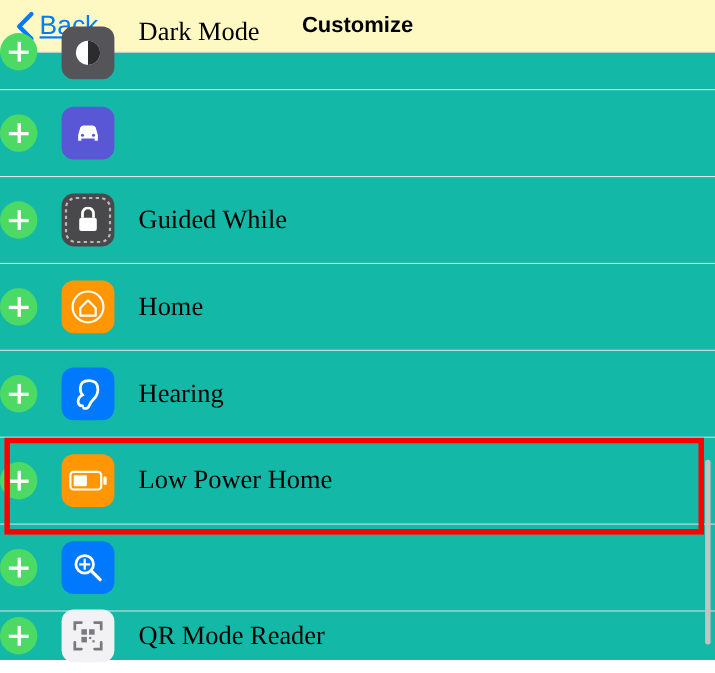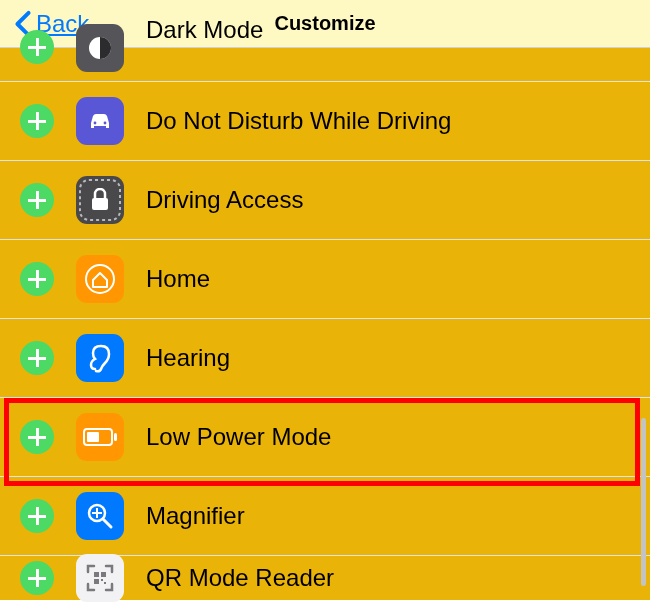--- a/index.html
+++ b/index.html
@@ -47,24 +47,24 @@
       font-weight: 600;
       color: #000;
     }
     .list {
       position: relative;
     }
     .row {
       height: 79px;
       display: flex;
       align-items: center;
-      padding-left: 20px;
       border-bottom: 1px solid #e4e4e6;
-      background: #eab308;
-      position: relative;
+      background: #14b8a6;
+      position: relative;
+      font-family: Liberation Serif, serif;
     }
     .row.first-partial {
       height: 34px;
       align-items: flex-start;
       padding-top: 0;
     }
     .row.first-partial .add-btn {
       margin-top: -18px;
     }
     .row.first-partial .app-icon {
@@ -182,37 +182,36 @@
     <div class="add-btn">
         <div class="add-plus"></div>
       </div>
     <div class="app-icon ic-dnd">
       <svg width="32" height="32" viewBox="0 0 32 32">
           <path d="M7 18 L9 11 Q10 9 12 9 L20 9 Q22 9 23 11 L25 18 L25 23 L22 23 L22 21 L10 21 L10 23 L7 23 Z" fill="#fff"></path>
           <circle cx="11" cy="18" r="1.4" fill="#5957d6"></circle>
           <circle cx="21" cy="18" r="1.4" fill="#5957d6"></circle>
         </svg>
     </div>
-    <div class="row-label">Do Not Disturb While Driving</div>
   </div>
 
   <div class="row">
     <div class="add-btn">
         <div class="add-plus"></div>
       </div>
     <div class="app-icon ic-guided" style="border:none;background:#49494c;position:relative;">
       <svg width="48" height="48" viewBox="0 0 48 48" style="position:absolute;top:0;left:0;">
         <rect x="4" y="4" width="40" height="40" rx="9" fill="none" stroke="#b9b9bc" stroke-width="2" stroke-dasharray="3 3"></rect>
       </svg>
       <svg width="20" height="24" viewBox="0 0 20 24">
           <rect x="2" y="10" width="16" height="12" rx="2" fill="#fff"></rect>
           <path d="M5 10 L5 6 A5 5 0 0 1 15 6 L15 10" fill="none" stroke="#fff" stroke-width="2.5"></path>
         </svg>
     </div>
-    <div class="row-label">Driving Access</div>
+    <div class="row-label">Guided While</div>
   </div>
 
   <div class="row">
     <div class="add-btn">
         <div class="add-plus"></div>
       </div>
     <div class="app-icon ic-home">
       <svg width="34" height="34" viewBox="0 0 34 34">
           <circle cx="17" cy="17" r="14" fill="none" stroke="#fff" stroke-width="2"></circle>
           <path d="M10 18 L17 11 L24 18 L24 25 L10 25 Z" fill="none" stroke="#fff" stroke-width="2" stroke-linejoin="round"></path>
@@ -237,36 +236,35 @@
     <div class="add-btn">
         <div class="add-plus"></div>
       </div>
     <div class="app-icon ic-lowpower">
       <svg width="36" height="20" viewBox="0 0 36 20">
           <rect x="2" y="2" width="28" height="16" rx="3" fill="none" stroke="#fff" stroke-width="2"></rect>
           <rect x="5" y="5" width="12" height="10" rx="1" fill="#fff"></rect>
           <rect x="32" y="6" width="3" height="8" rx="1.5" fill="#fff"></rect>
         </svg>
     </div>
-    <div class="row-label">Low Power Mode</div>
+    <div class="row-label">Low Power Home</div>
   </div>
 
   <div class="row">
     <div class="add-btn">
         <div class="add-plus"></div>
       </div>
     <div class="app-icon ic-magnifier">
       <svg width="32" height="32" viewBox="0 0 32 32">
           <circle cx="13" cy="13" r="8" fill="none" stroke="#fff" stroke-width="2.5"></circle>
           <line x1="13" y1="8" x2="13" y2="18" stroke="#fff" stroke-width="2"></line>
           <line x1="8" y1="13" x2="18" y2="13" stroke="#fff" stroke-width="2"></line>
           <line x1="19" y1="19" x2="27" y2="27" stroke="#fff" stroke-width="3" stroke-linecap="round"></line>
         </svg>
     </div>
-    <div class="row-label">Magnifier</div>
   </div>
 
   <div class="row last-partial">
     <div class="add-btn">
         <div class="add-plus"></div>
       </div>
     <div class="app-icon ic-qr">
       <svg width="32" height="32" viewBox="0 0 32 32">
           <path d="M4 10 L4 4 L10 4 M22 4 L28 4 L28 10 M28 22 L28 28 L22 28 M10 28 L4 28 L4 22" fill="none" stroke="#7a7a7e" stroke-width="2.5" stroke-linecap="round"></path>
           <rect x="10" y="10" width="5" height="5" fill="#7a7a7e"></rect>

